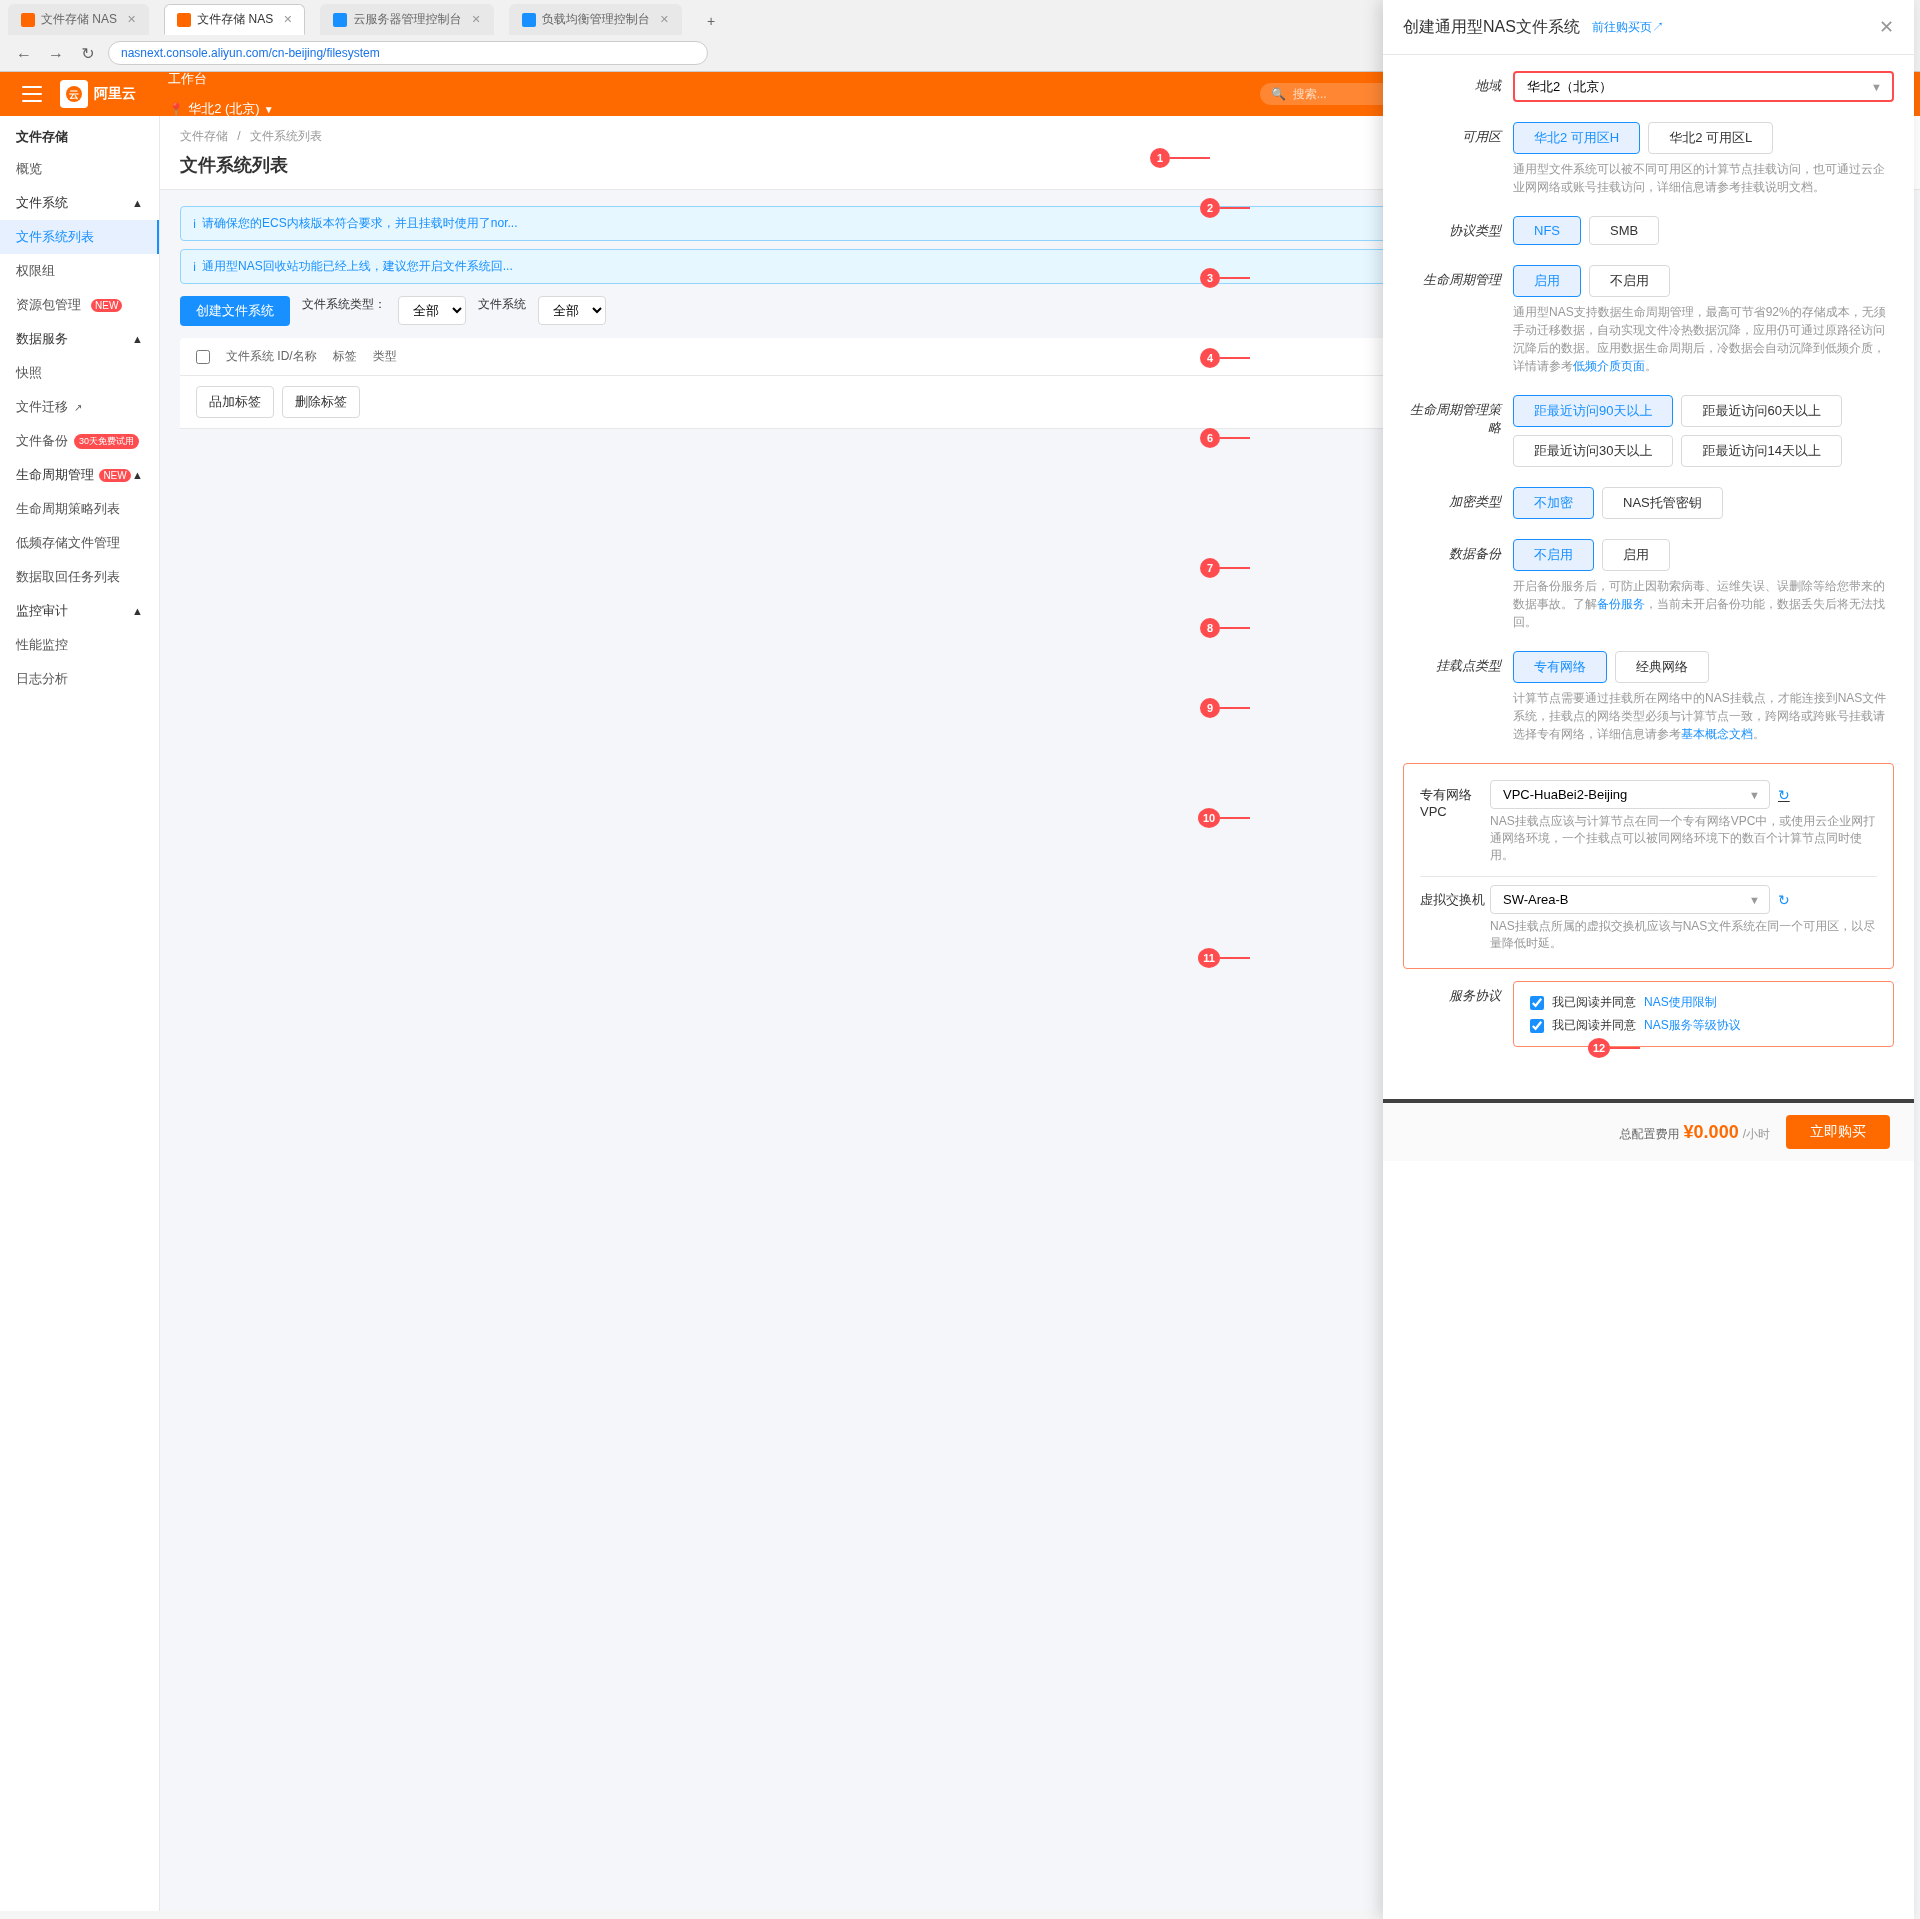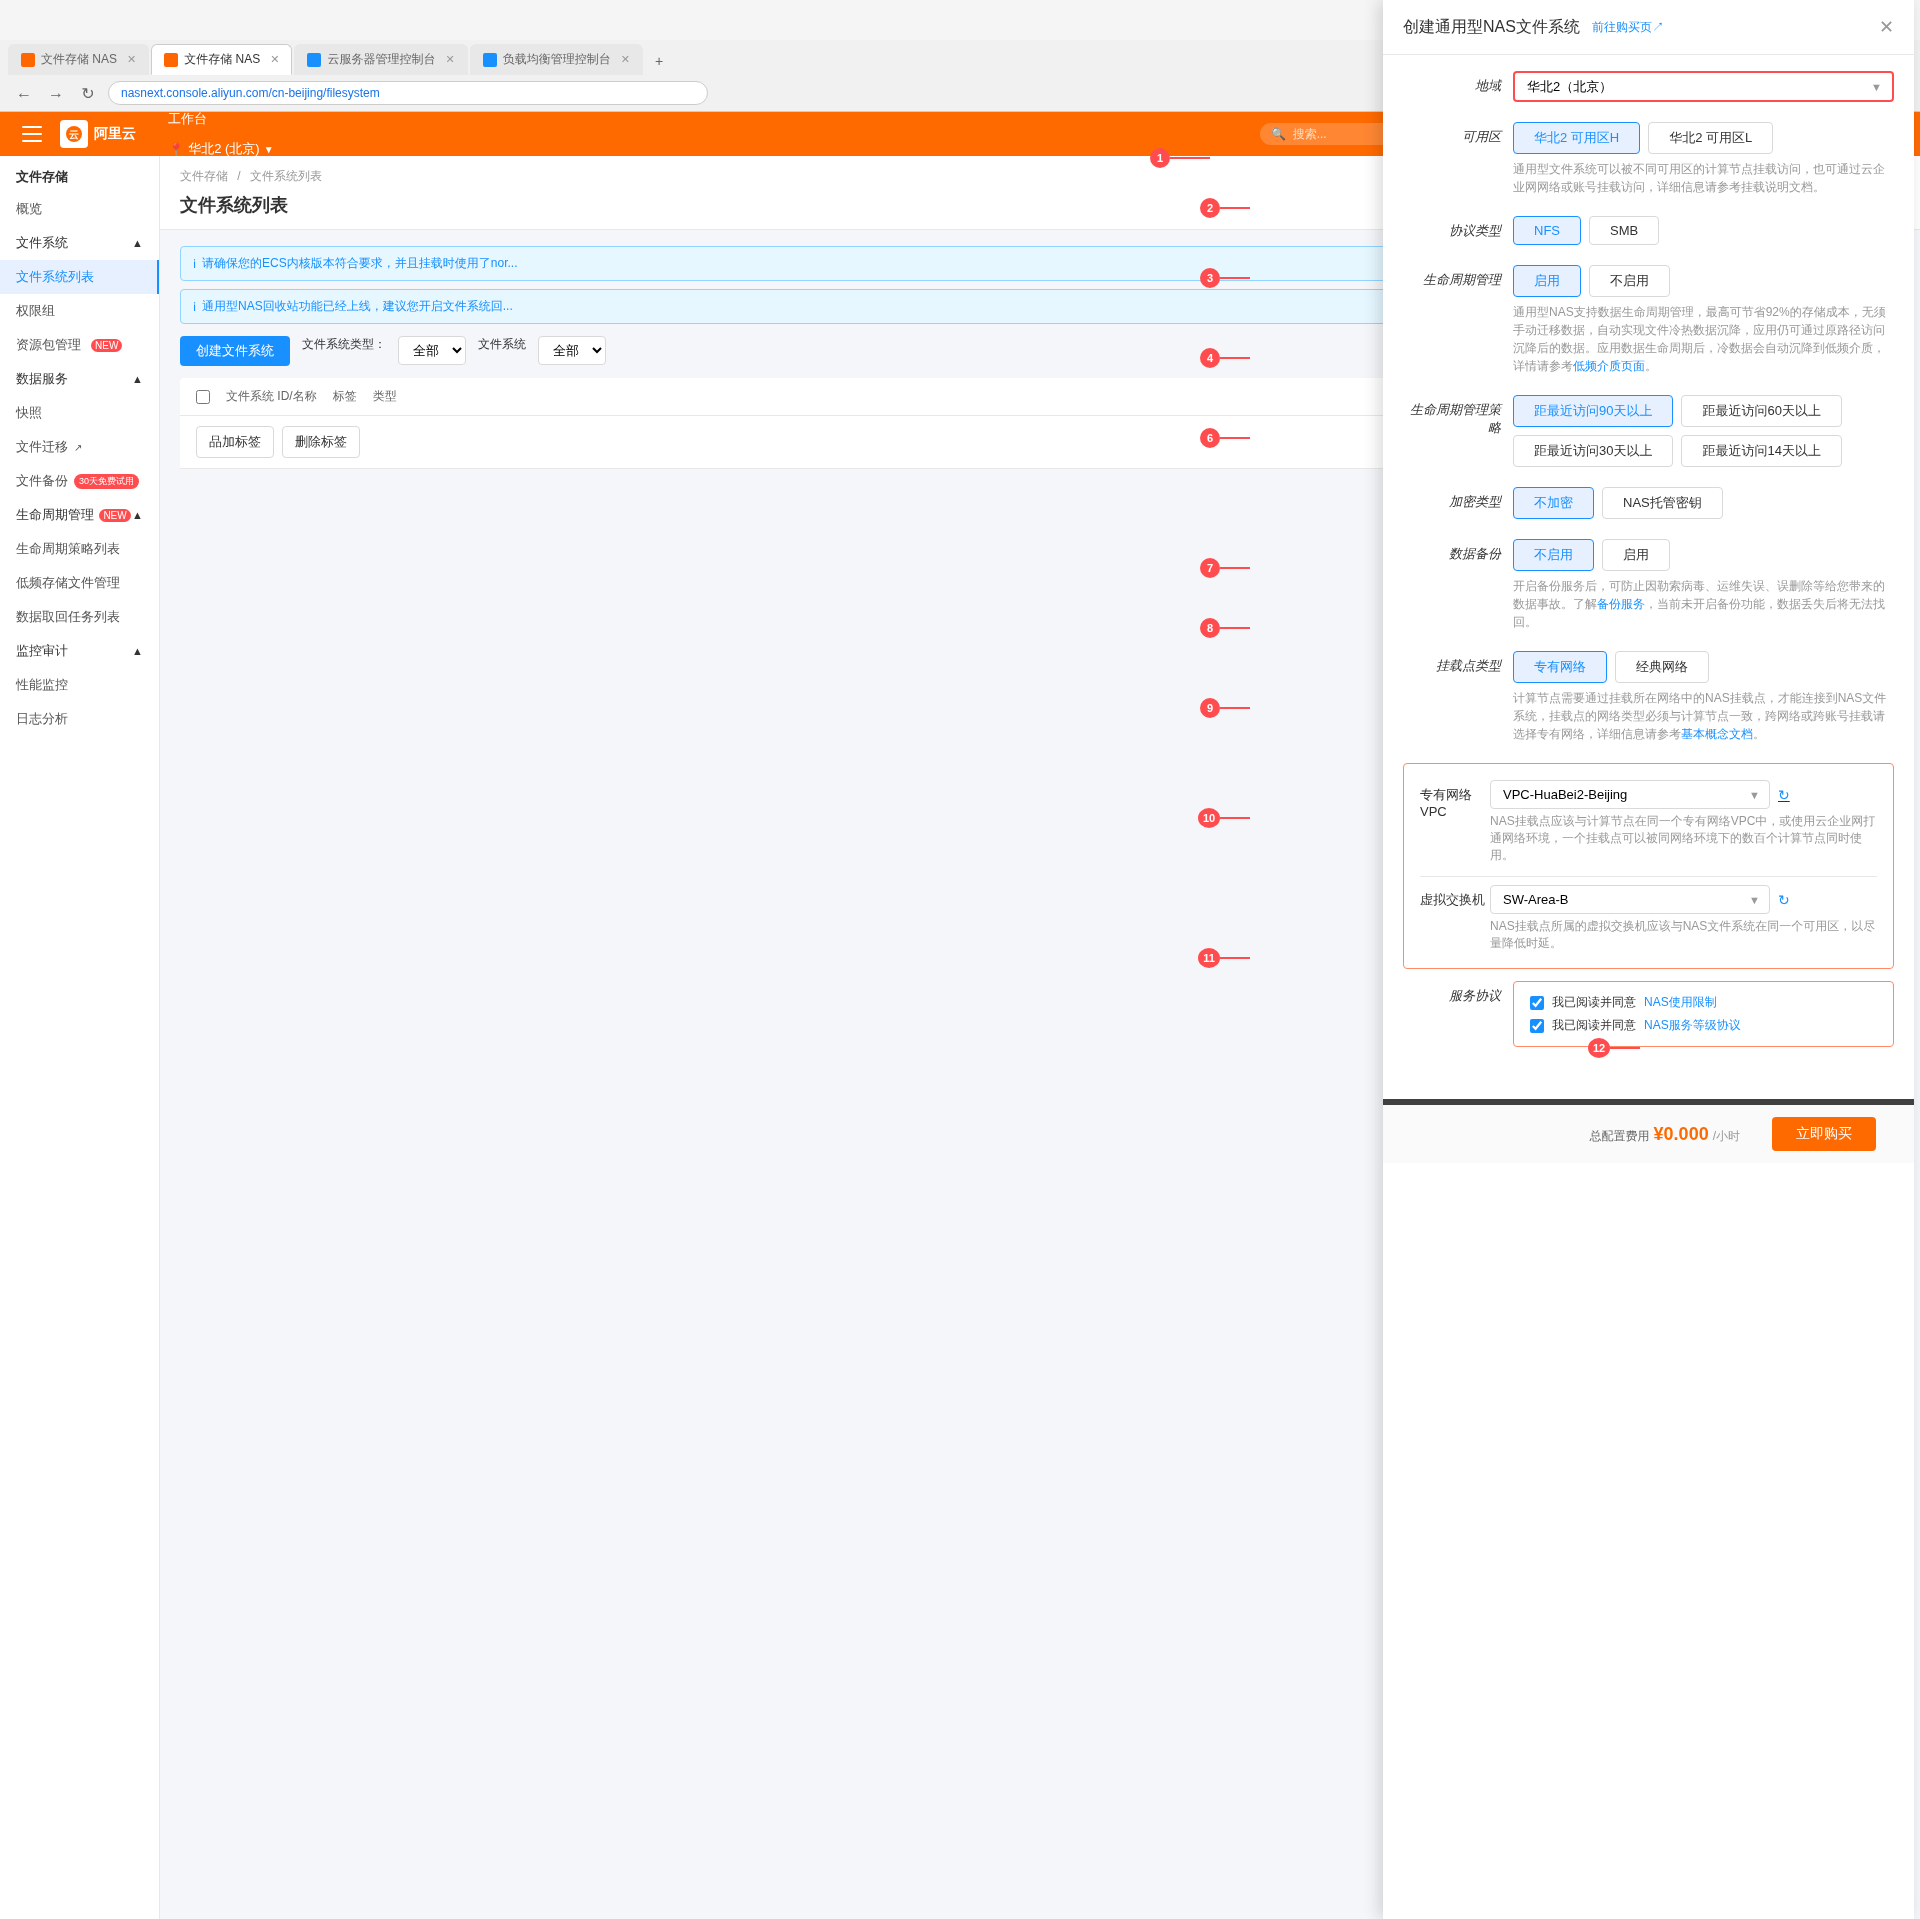--- a/index.html
+++ b/index.html
@@ -1,20 +1,20 @@
 <!DOCTYPE html>
 <html><head>
   <meta charset="utf-8">
   <style>
     * { box-sizing: border-box; margin: 0; padding: 0; }
     body { font-family: -apple-system, BlinkMacSystemFont, 'PingFang SC', 'Microsoft YaHei', sans-serif; font-size: 12px; background: #f5f5f5; color: #333; }
     
     
     .browser-chrome { background: #f1f1f1; border-bottom: 1px solid #ccc; }
-    .tab-bar { display: flex; align-items: flex-end; padding: 4px 8px 0; gap: 2px; margin-top: 40px; }
+    .tab-bar { display: flex; align-items: flex-end; padding: 4px 8px 0; gap: 15px; }
     .tab { display: flex; align-items: center; padding: 6px 12px; border-radius: 6px 6px 0 0; font-size: 12px; cursor: pointer; gap: 6px; max-width: 200px; }
     .tab.active { background: #fff; border: 1px solid #ccc; border-bottom: 1px solid #fff; }
     .tab.inactive { background: #e8e8e8; border: 1px solid transparent; color: #666; }
     .tab-favicon { width: 14px; height: 14px; border-radius: 2px; }
     .tab-favicon.orange { background: #f60; }
     .tab-favicon.blue { background: #1890ff; }
     .tab-close { margin-left: 4px; color: #999; font-size: 11px; cursor: pointer; }
     .new-tab { padding: 6px 10px; color: #666; cursor: pointer; font-size: 14px; }
     
     .address-bar { display: flex; align-items: center; padding: 6px 12px; gap: 8px; background: #f1f1f1; }
@@ -108,21 +108,21 @@
     .vpc-row:last-child { margin-bottom: 0; }
     .vpc-label { width: 70px; font-size: 13px; color: #333; padding-top: 6px; }
     .vpc-desc { font-size: 12px; color: #999; margin-top: 4px; }
     
     .service-agreement { border: 1px solid #ff8a65; border-radius: 4px; padding: 12px 16px; margin-bottom: 16px; }
     .agreement-row { display: flex; align-items: center; gap: 8px; margin-bottom: 6px; font-size: 12px; color: #333; }
     .agreement-row:last-child { margin-bottom: 0; }
     .agreement-row a { color: #1890ff; cursor: pointer; }
     .checkbox-blue { width: 14px; height: 14px; border: none; cursor: pointer; accent-color: #1890ff; }
     
-    .footer-bar { display: flex; align-items: center; justify-content: flex-end; gap: 32px; padding: 12px 38px; border-top: 6px solid #404040; background: #fafafa; }
+    .footer-bar { display: flex; align-items: center; justify-content: flex-end; gap: 16px; padding: 12px 24px; border-top: 4px solid #404040; background: #fafafa; }
     .price-label { font-size: 12px; color: #666; }
     .price-value { font-size: 18px; color: #ff6a00; font-weight: bold; }
     .price-unit { font-size: 12px; color: #999; }
     .btn-buy { background: #ff6a00; color: #fff; border: none; padding: 8px 24px; border-radius: 4px; cursor: pointer; font-size: 14px; font-weight: 500; }
 
     
     .red-border { border: 2px solid #ff4d4f !important; }
     
     .collapse-icon { font-size: 11px; }
     

